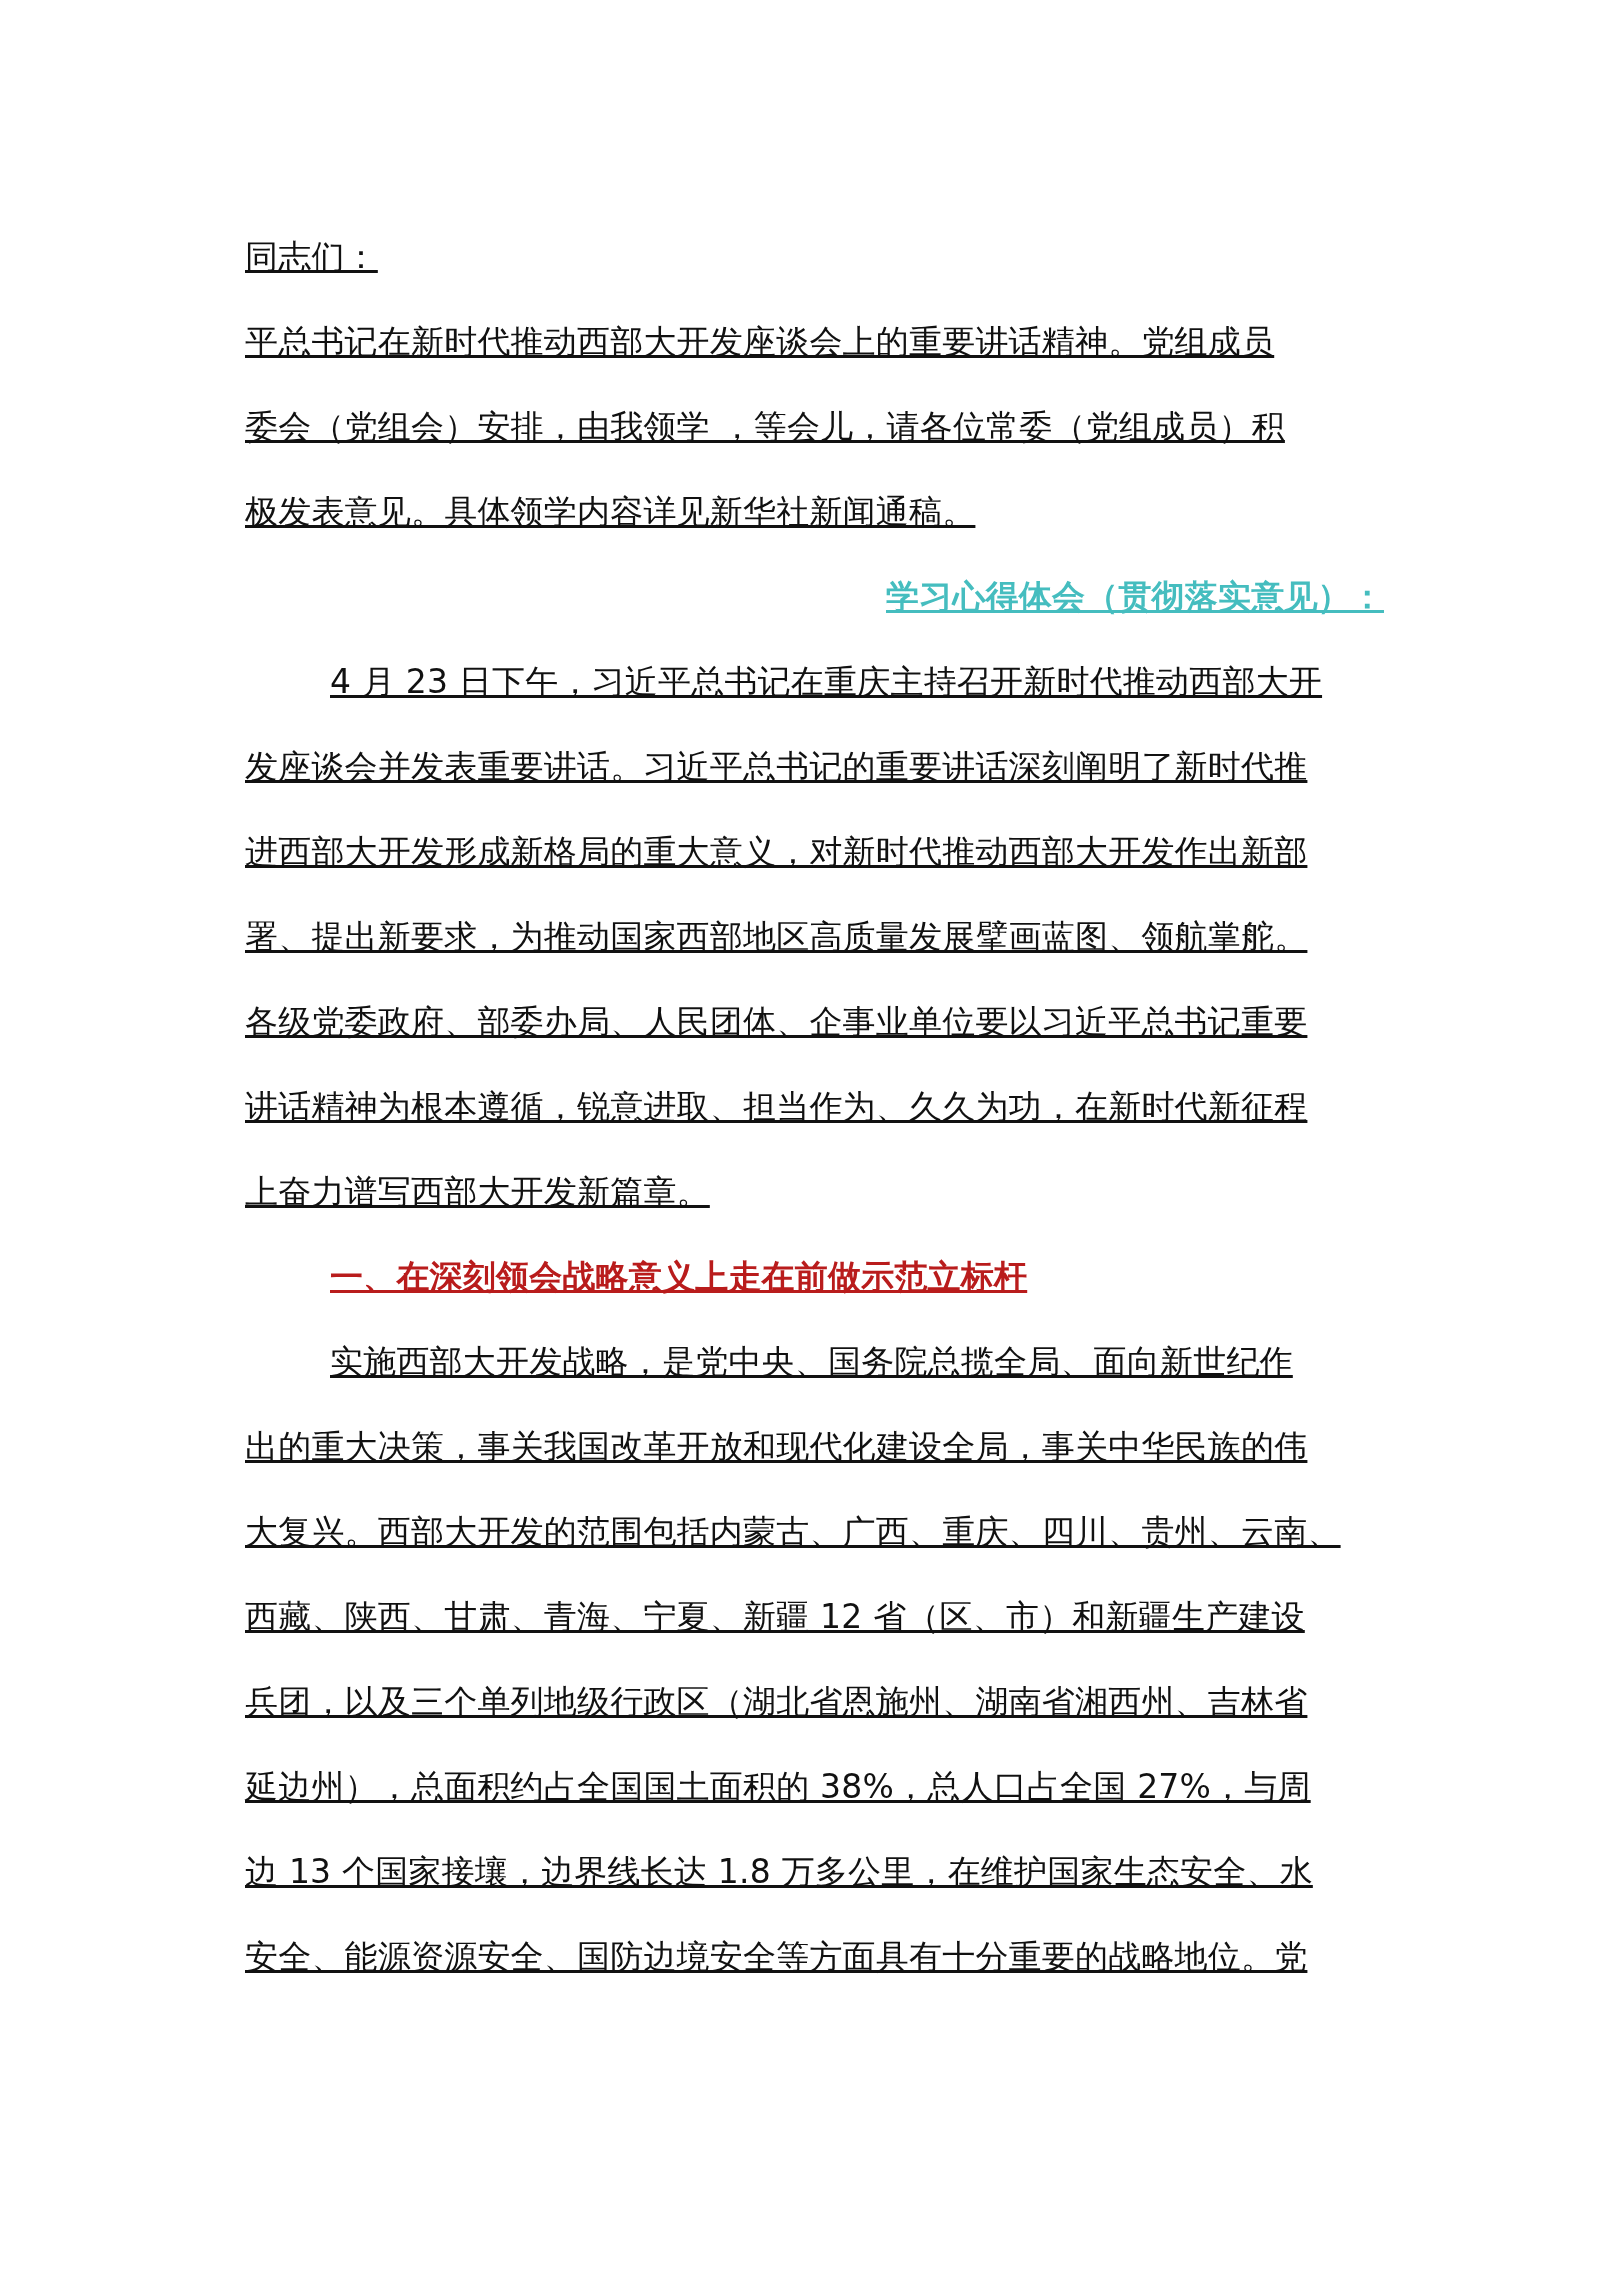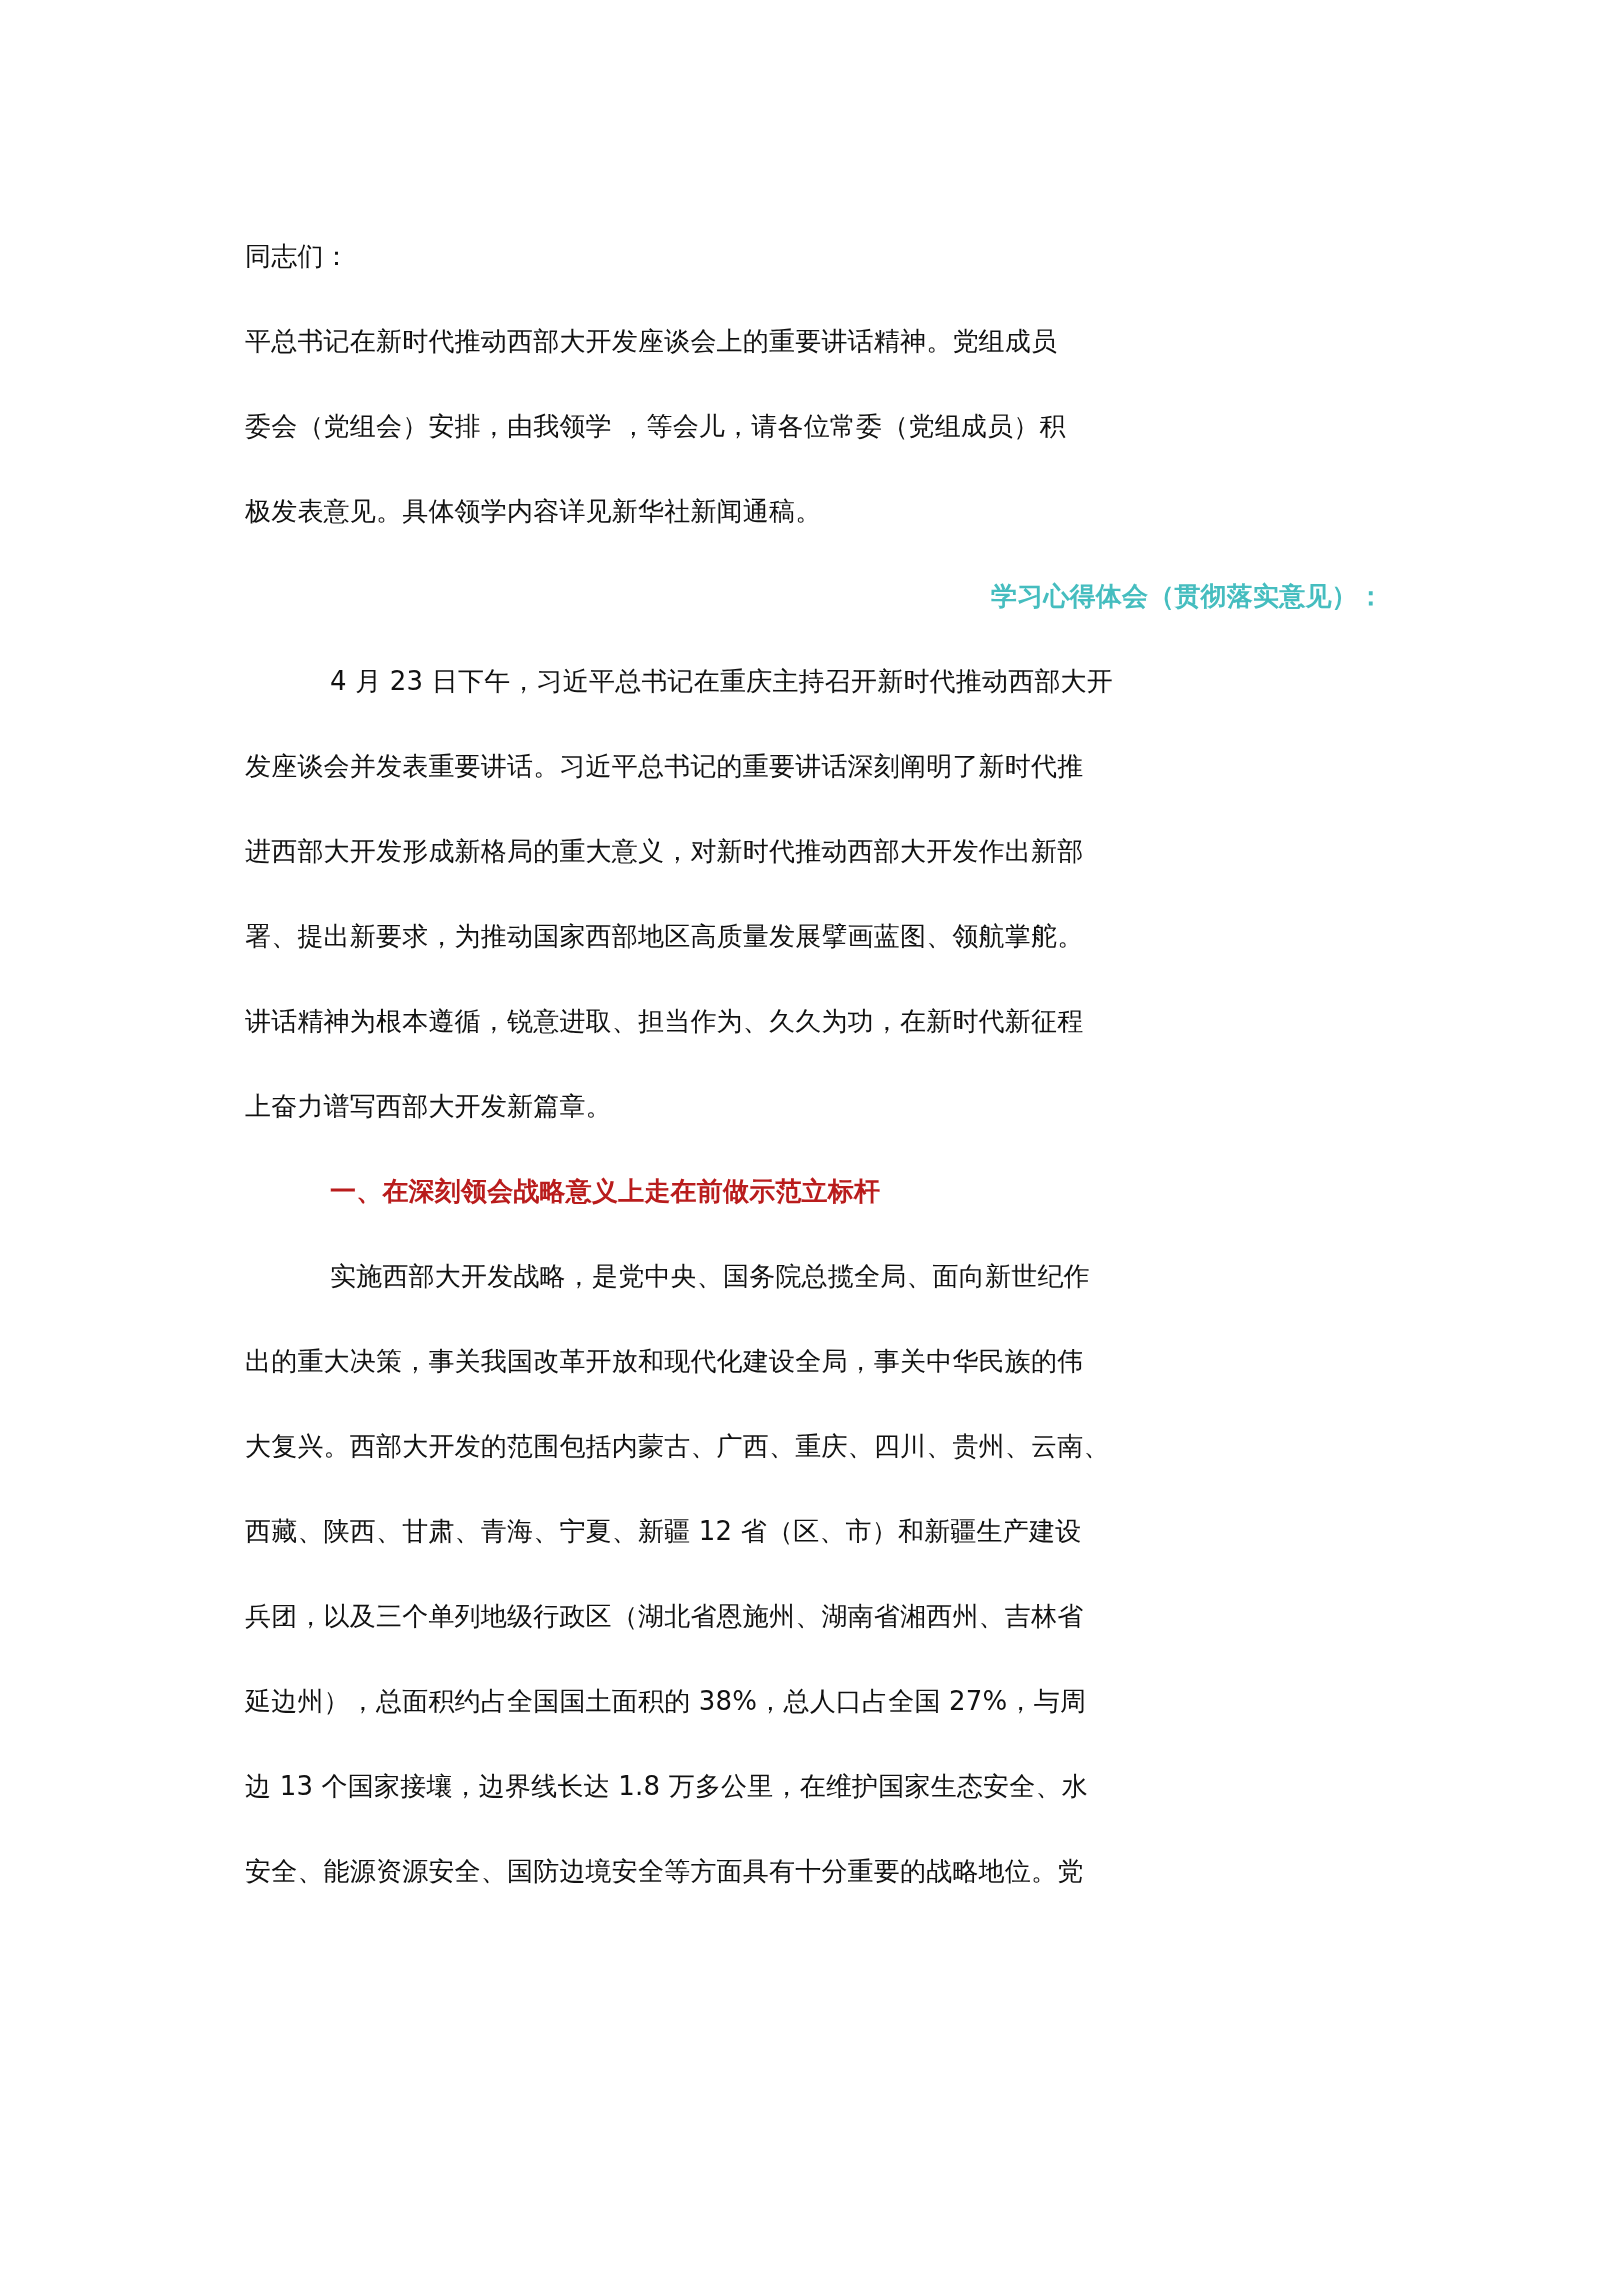--- a/index.html
+++ b/index.html
@@ -1,20 +1,20 @@
 <!DOCTYPE html>
 <html><head>
 <meta charset="utf-8">
 <style>
   html, body { margin:0; padding:0; background:#ffffff; }
   body { width:1621px; height:2293px; position:relative; overflow:hidden;
          font-family:"DejaVu Sans","Liberation Sans",sans-serif; color:#111; }
   .page { position:absolute; left:245px; top:227px; width:1139px; }
-  .line { height:85px; line-height:59px; font-size:26px; white-space:nowrap;
-          letter-spacing:0.2px; overflow:visible; }
+  .line { height:85px; line-height:59px; font-size:33px; white-space:nowrap;
+          letter-spacing:0.2px; overflow:visible;text-decoration:underline; }
   .indent { padding-left:85px; }
   .h-teal { color:#45BDBF; font-weight:bold;text-align:right; }
   .h-blue { color:#b91c1c; font-weight:bold; }
 </style>
 </head>
 <body>
 
 <div class="page">
   <div class="line">同志们：</div>
 
@@ -24,20 +24,21 @@
     <div class="line">极发表意见。具体领学内容详见新华社新闻通稿。</div>
   </div>
 
   <div class="line indent h-teal">学习心得体会（贯彻落实意见）：</div>
 
   <div>
     <div class="line indent">4 月 23 日下午，习近平总书记在重庆主持召开新时代推动西部大开</div>
     <div class="line">发座谈会并发表重要讲话。习近平总书记的重要讲话深刻阐明了新时代推</div>
     <div class="line">进西部大开发形成新格局的重大意义，对新时代推动西部大开发作出新部</div>
     <div class="line">署、提出新要求，为推动国家西部地区高质量发展擘画蓝图、领航掌舵。</div>
+    <div class="line">各级党委政府、部委办局、人民团体、企事业单位要以习近平总书记重要</div>
     <div class="line">讲话精神为根本遵循，锐意进取、担当作为、久久为功，在新时代新征程</div>
     <div class="line">上奋力谱写西部大开发新篇章。</div>
   </div>
 
   <div class="line indent h-blue">一、在深刻领会战略意义上走在前做示范立标杆</div>
 
   <div>
     <div class="line indent">实施西部大开发战略，是党中央、国务院总揽全局、面向新世纪作</div>
     <div class="line">出的重大决策，事关我国改革开放和现代化建设全局，事关中华民族的伟</div>
     <div class="line">大复兴。西部大开发的范围包括内蒙古、广西、重庆、四川、贵州、云南、</div>

